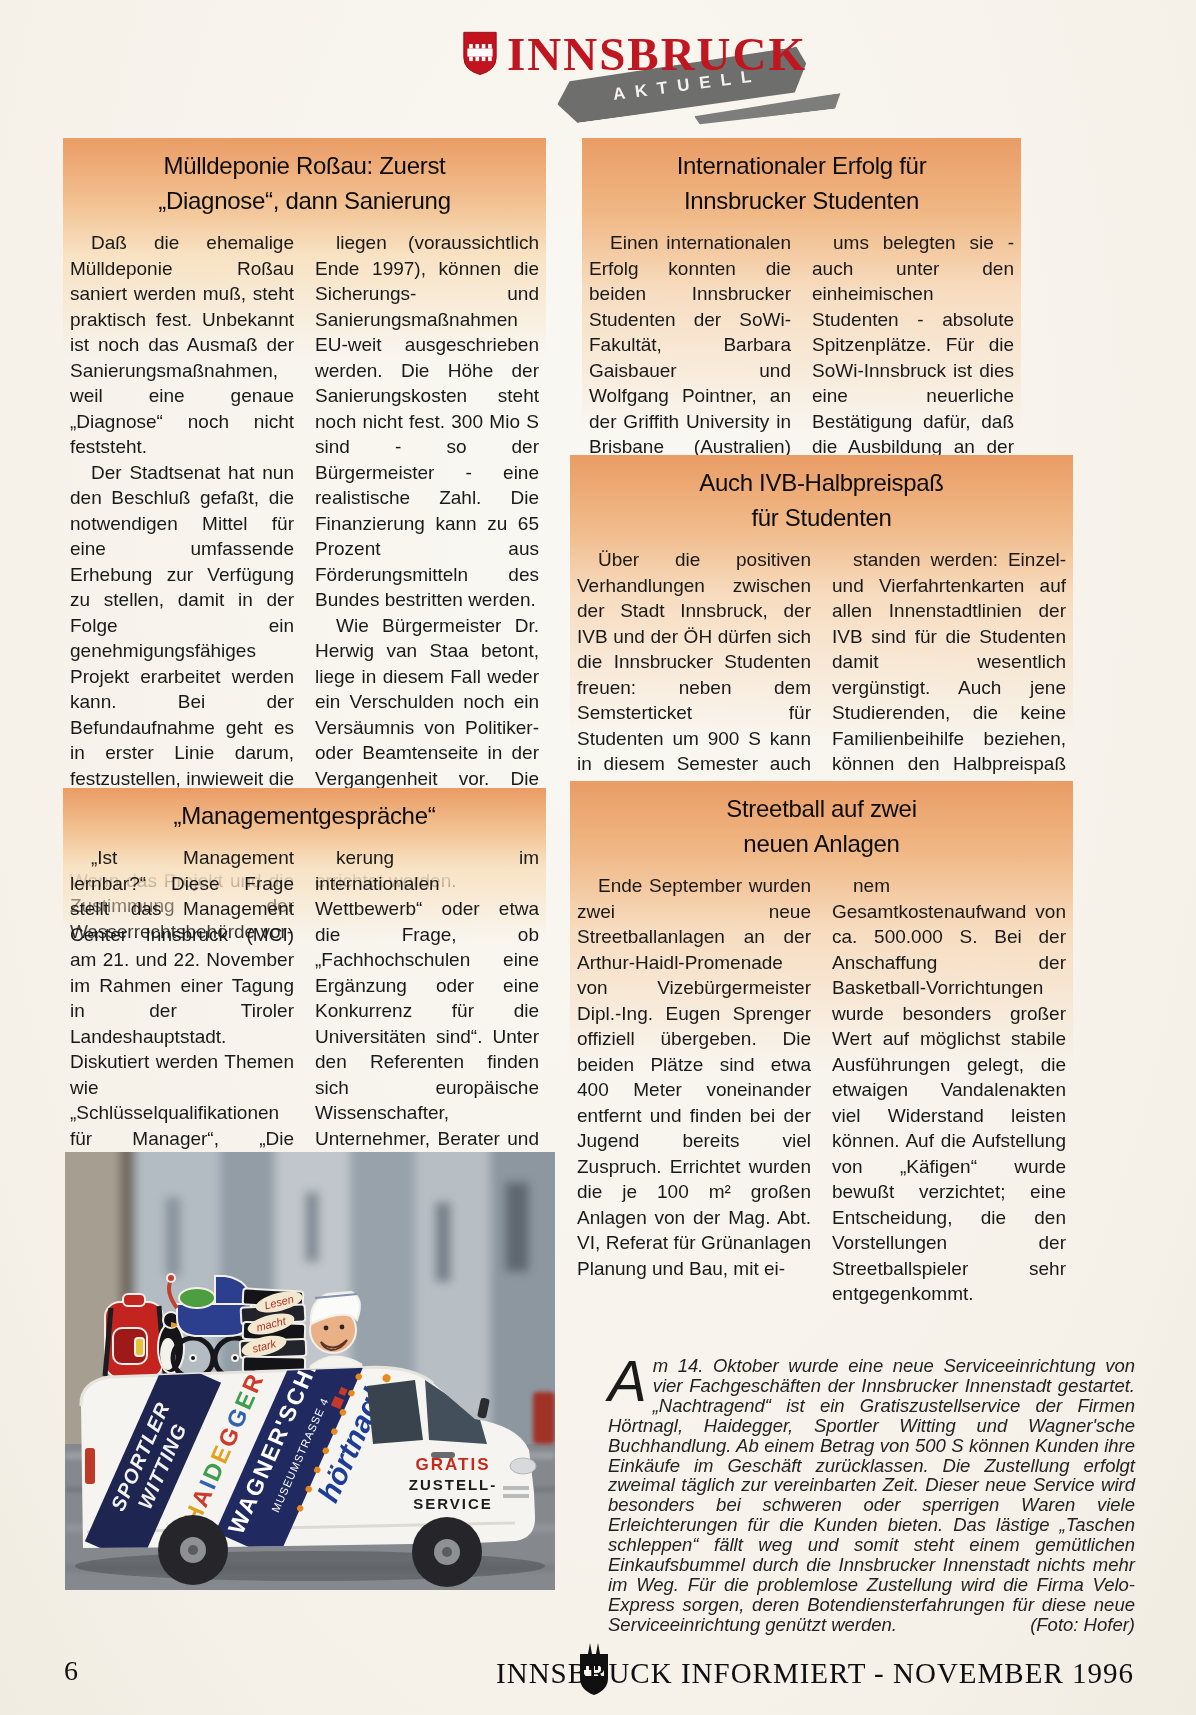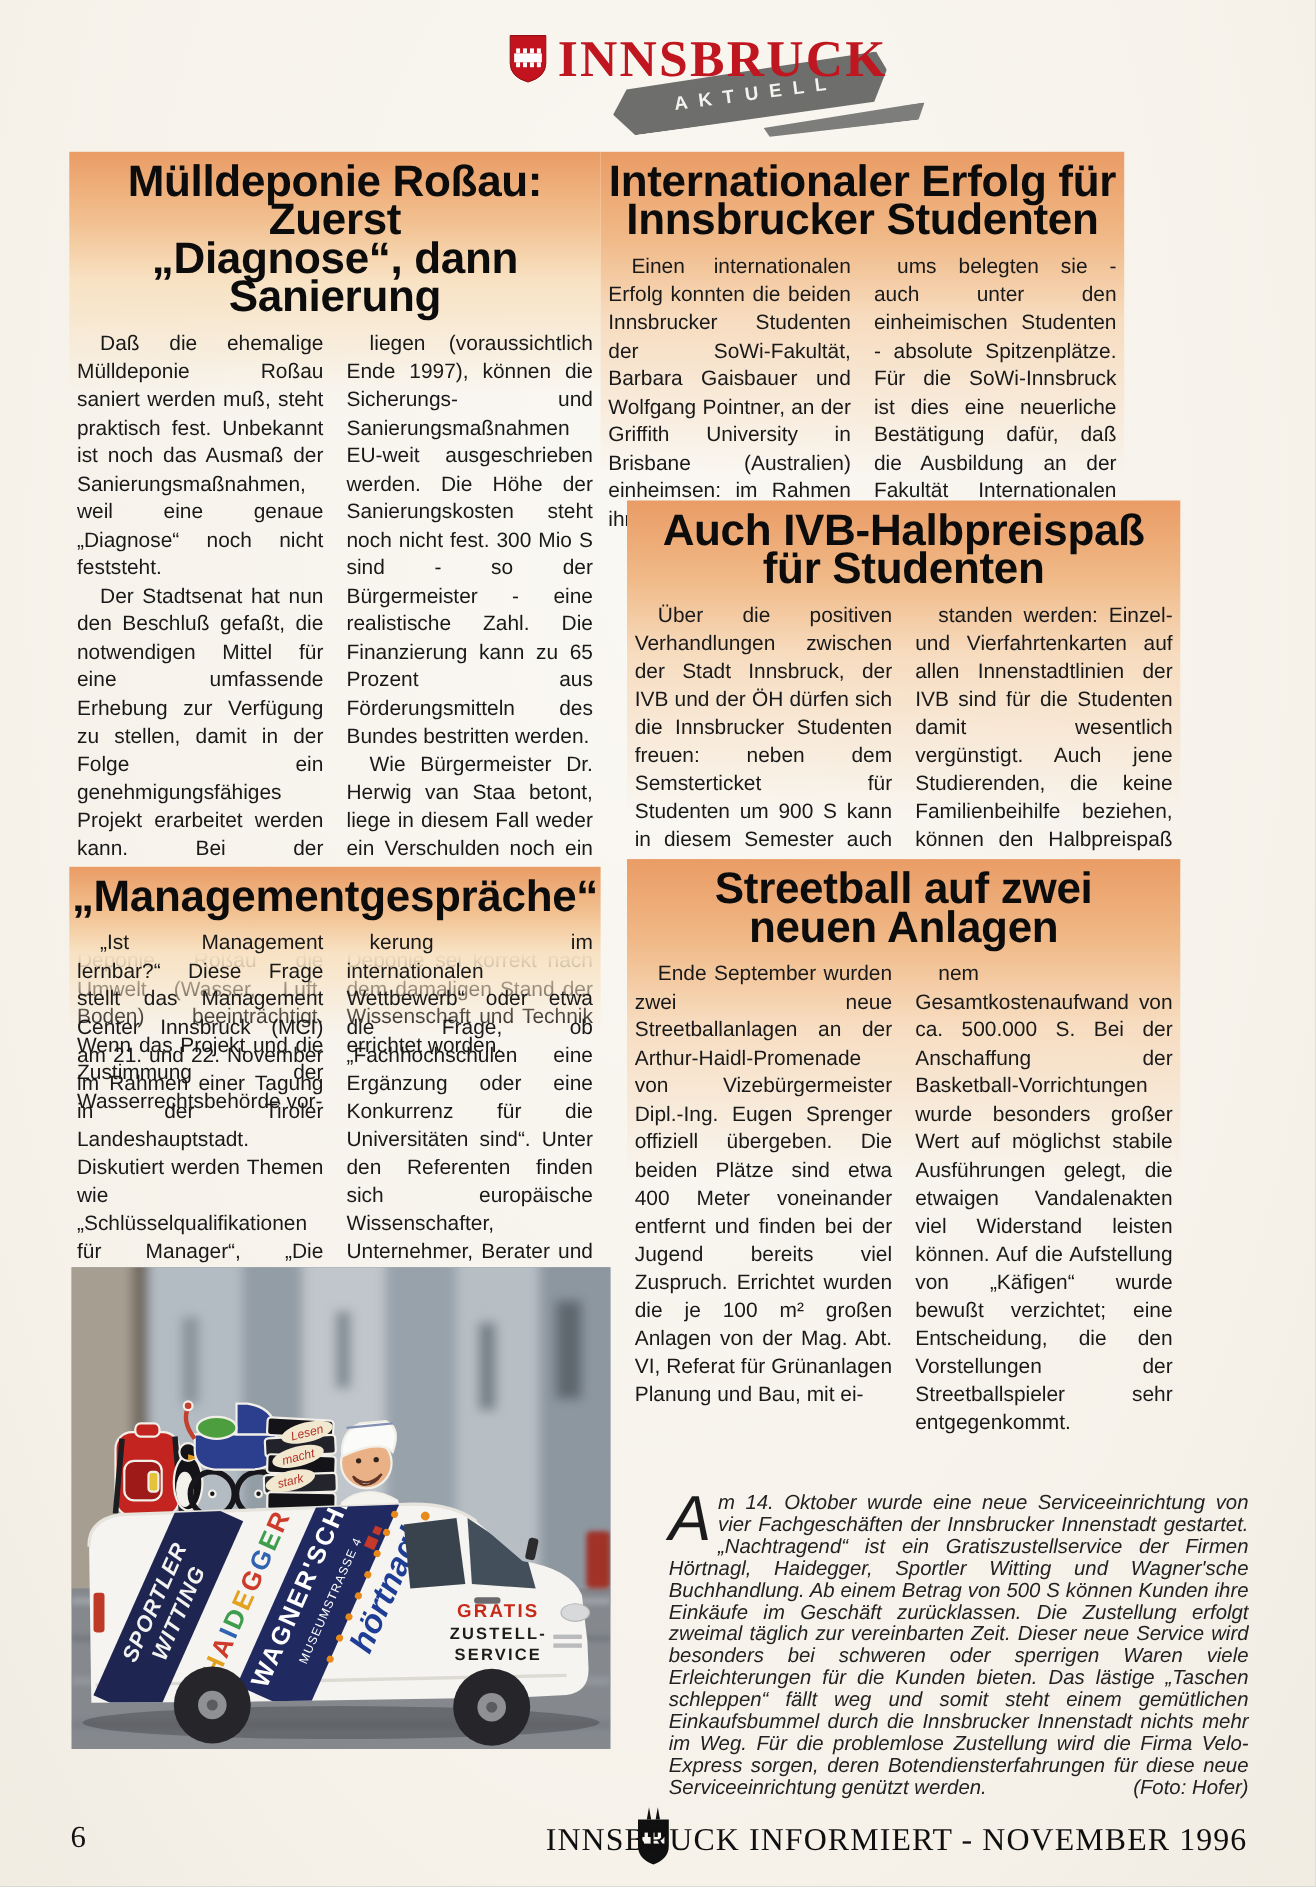--- a/index.html
+++ b/index.html
@@ -16,29 +16,29 @@
           clip-path:polygon(0 55%,6% 10%,97% 0,100% 38%,94% 96%,7% 100%);
           display:flex;align-items:center;justify-content:center;
           color:#f4f3ef;font-size:17px;font-weight:bold;letter-spacing:10px;padding-left:10px;}
   .banner-tail{position:absolute;left:694px;top:102px;width:148px;height:15px;background:#7d7d7c;
           transform:rotate(-7deg);z-index:1;clip-path:polygon(0 35%,100% 0,95% 100%,3% 92%);}
 
   
   .art{position:absolute;}
   #a1{left:63px;top:138px;width:483px;height:648px;
       background:linear-gradient(180deg,#ea9c65 0,#f2c191 10%,#f8e2c3 18%,rgba(248,244,237,0) 34%);}
-  #a2{left:546px;top:138px;width:476px;height:314px;
+  #a2{left:582px;top:138px;width:439px;height:314px;
       background:linear-gradient(180deg,#ea9c65 0,#f0b987 25%,#f7dcbf 48%,rgba(248,244,237,0) 94%);}
   #a3{left:570px;top:455px;width:503px;height:318px;
       background:linear-gradient(180deg,#ea9c65 0,#f0b987 22%,#f7dcbf 44%,rgba(248,244,237,0) 90%);}
   #a4{left:63px;top:788px;width:483px;height:278px;
       background:linear-gradient(180deg,#ea9c65 0,#f2c191 15%,#f8e2c3 28%,rgba(248,244,237,0) 55%);}
   #a5{left:570px;top:781px;width:503px;height:390px;
       background:linear-gradient(180deg,#ea9c65 0,#f0b987 19%,#f7dcbf 38%,rgba(248,244,237,0) 74%);}
-  .art-head{margin:0;font-weight:700;font-size:40px;line-height:35px;text-align:center;
+  .art-head{margin:0;font-weight:400;font-size:24px;line-height:35px;text-align:center;
             letter-spacing:-0.3px;color:#0c0c0c;padding-top:10px;}
   .art-head span{display:block;}
   .art-body{display:flex;gap:21px;padding:0 7px;margin-top:12px;}
   .col{flex:1;min-width:0;}
   .col p{margin:0;font-size:19px;line-height:25.5px;text-align:justify;text-indent:21px;color:#191919;}
   .col p strong{font-weight:bold;}
 
   
   .photo{position:absolute;left:65px;top:1152px;width:490px;height:438px;overflow:hidden;background:#9aa3ab;}
   .photo svg{display:block;}

